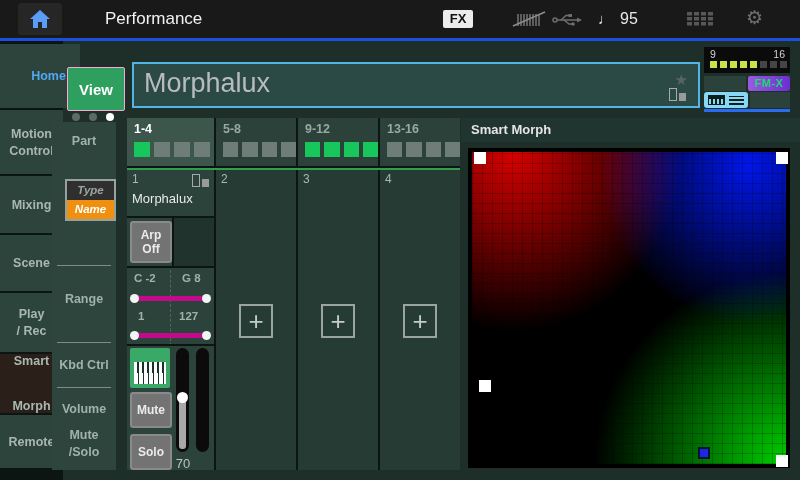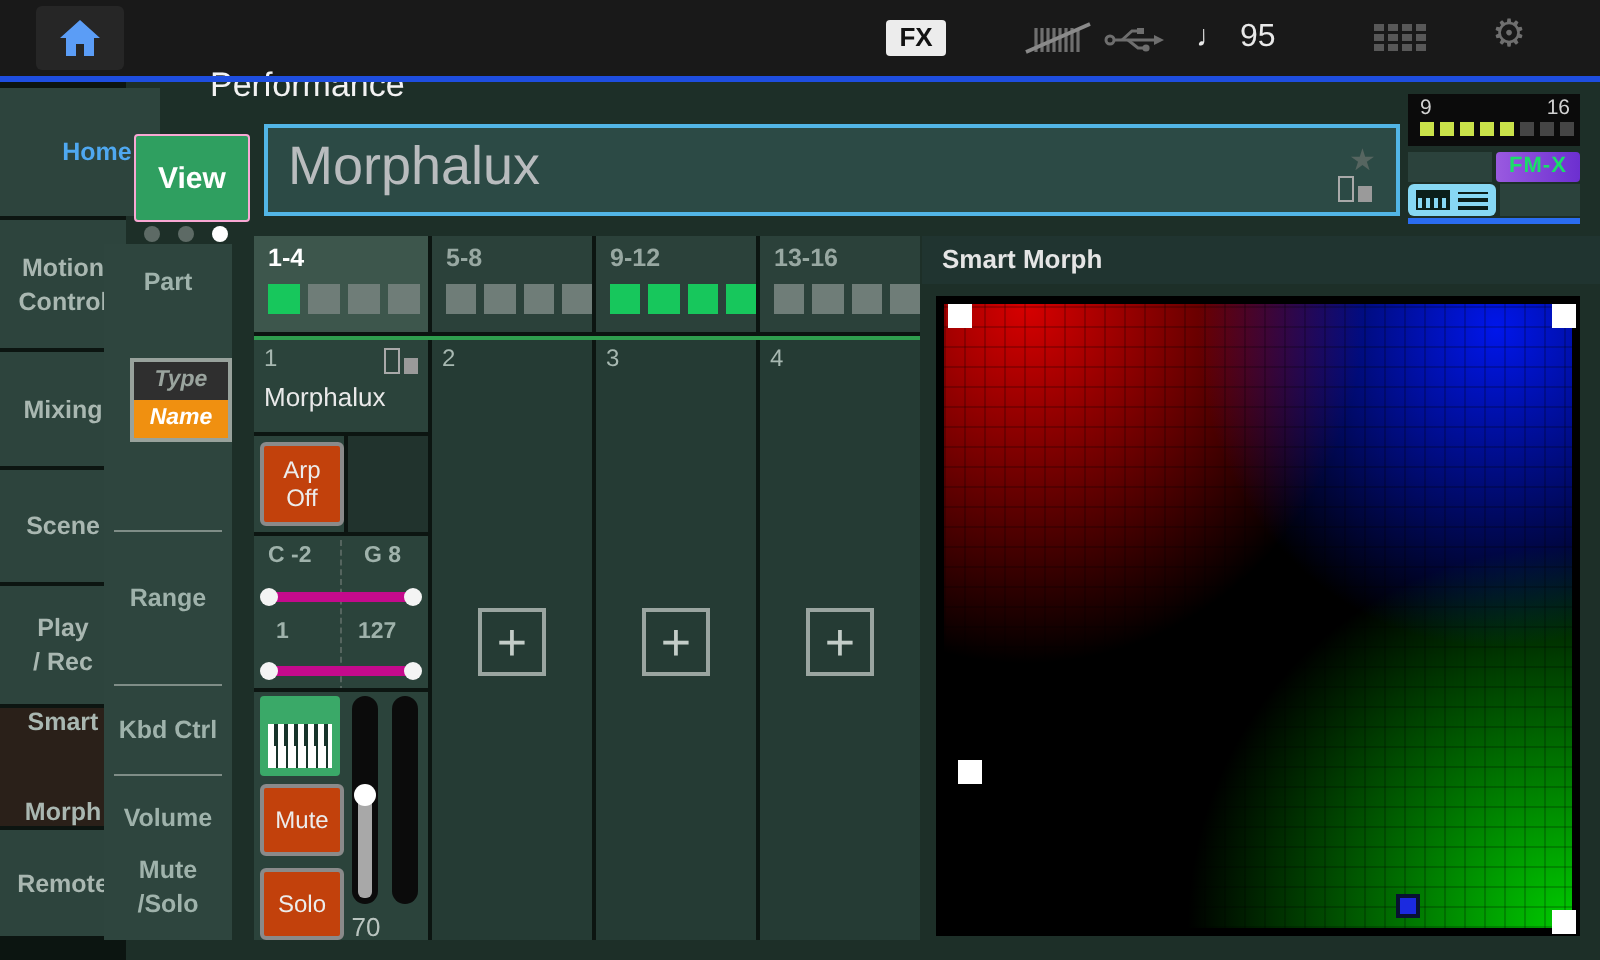--- a/index.html
+++ b/index.html
@@ -5,21 +5,21 @@
   html,body { margin:0; padding:0; background:#000; }
   #app {
     position:relative; width:800px; height:480px; overflow:hidden;
     background:#1d2f28; font-family:"Liberation Sans", sans-serif;
     -webkit-font-smoothing:antialiased;
   }
   
   .topbar { position:absolute; left:0; top:0; width:800px; height:38px; background:#191919; }
   .topbar-accent { position:absolute; left:0; top:38px; width:800px; height:3px; background:#1e4ee0; }
   .home-btn { position:absolute; left:18px; top:3px; width:44px; height:32px; background:#262626; border-radius:3px; display:flex; align-items:center; justify-content:center; }
-  .tb-title { position:absolute; left:105px; top:0; height:38px; line-height:38px; color:#f2f2f2; font-size:17px;margin-top:24px; }
+  .tb-title { position:absolute; left:105px; top:0; height:38px; line-height:38px; color:#f2f2f2; font-size:17px; }
   .fx-badge { position:absolute; left:443px; top:10px; width:30px; height:18px; background:#ececec; color:#111; font-weight:bold; font-size:13px; text-align:center; line-height:18px; border-radius:2px; }
   .tb-ic { position:absolute; top:9px; }
   .tb-note { position:absolute; left:598px; top:0; height:38px; line-height:38px; color:#e8e8e8; font-size:15px; }
   .tb-tempo { position:absolute; left:620px; top:0; height:38px; line-height:38px; color:#e8e8e8; font-size:16px; }
   .tb-gear { position:absolute; left:746px; top:0; height:38px; line-height:36px; color:#6f6f6f; font-size:19px; }
   
   #sidebar { position:absolute; left:0; top:41px; width:63px; height:439px; background:#0c1511; }
   .side-tab { position:absolute; left:0; width:63px; background:#2d443d; color:#a9b7b1; font-size:12.5px; font-weight:bold;
     display:flex; flex-direction:column; align-items:center; justify-content:center; gap:3px; text-align:center; }
   .side-tab.active { color:#4fa8f0;padding-left:17px; }
@@ -49,21 +49,21 @@
   .pcol.sel { background:#2b433b; }
   .pc-num { position:absolute; left:5px; top:2px; font-size:12px; color:#a7b8b1; }
   .pc-name { position:absolute; left:5px; top:21px; font-size:13px; color:#e9e9e9; white-space:nowrap; }
   .cmp-ic { display:inline-flex; align-items:flex-end; gap:2px; }
   .cmp-ic i { display:block; }
   .cmp-a { width:6px; height:11px; border:1px solid #a9a9a9; }
   .cmp-b { width:7px; height:8px; background:#9a9a9a; }
   .p1-ic { position:absolute; right:5px; top:4px; }
   .hline { position:absolute; left:0; width:100%; height:2px; background:#0c1511; }
   .arp-right { position:absolute; left:45px; top:48px; width:42px; height:48px; background:#21332d; border-left:2px solid #0c1511; box-sizing:border-box; }
-  .btn3d { background:#c2410c; border:2px solid #8a8a8a; border-radius:3px; color:#ececec; font-size:12px; font-weight:normal; display:flex; flex-direction:column; align-items:center; justify-content:center; line-height:1.2; box-sizing:border-box; position:absolute; }
+  .btn3d { background:#737373; border:2px solid #8a8a8a; border-radius:3px; color:#ececec; font-size:12px; font-weight:bold; display:flex; flex-direction:column; align-items:center; justify-content:center; line-height:1.2; box-sizing:border-box; position:absolute; }
   .rng-txt { position:absolute; font-size:11.5px; color:#9fb2ab; font-weight:bold; }
   .rng-bar { position:absolute; height:5px; background:#c40a8c; }
   .rng-dot { position:absolute; width:9px; height:9px; border-radius:50%; background:#f4f4f4; }
   .dash-v { position:absolute; left:43px; top:100px; height:76px; border-left:1px dashed #55655f; }
   .kbd-ic { position:absolute; left:3px; top:178px; width:40px; height:40px; background:#3aa968; border-radius:2px; }
   .kbd-keys { position:absolute; left:4px; bottom:4px; width:32px; height:22px; background:repeating-linear-gradient(90deg,#ffffff 0 4px,#16332a 4px 5px); }
   .kbd-black { position:absolute; left:4px; bottom:15px; width:32px; height:11px; background:repeating-linear-gradient(90deg,transparent 0 3px,#16332a 3px 5px); }
   .vtrack { position:absolute; width:13px; height:104px; background:#0b0b0b; border-radius:7px; }
   .vfill { position:absolute; width:7px; background:#a8a8a8; border-radius:3px; }
   .vhandle { position:absolute; width:11px; height:11px; background:#fff; border-radius:50%; }

